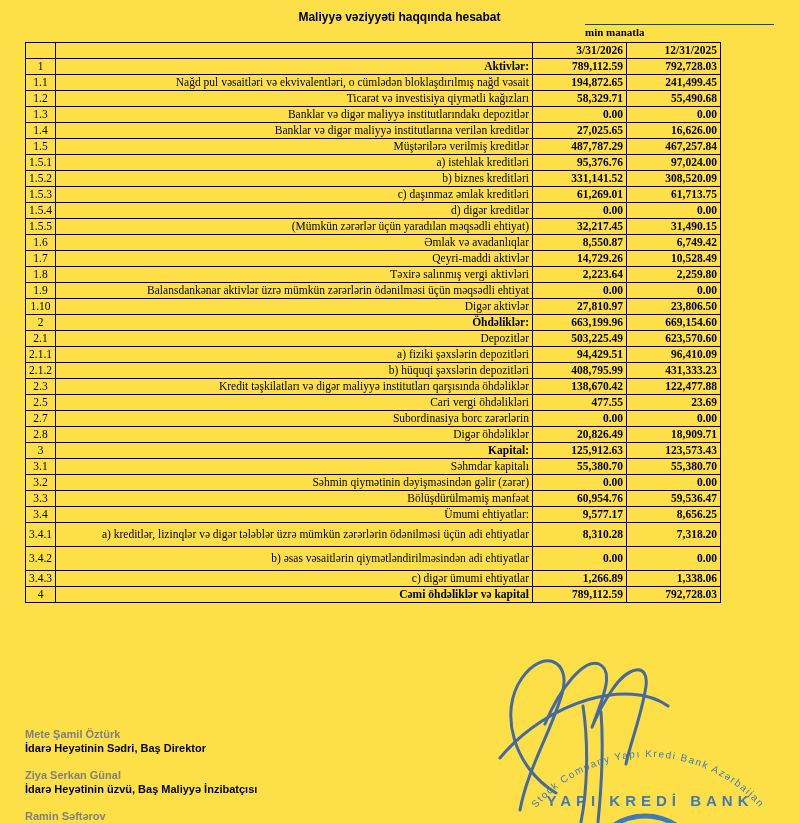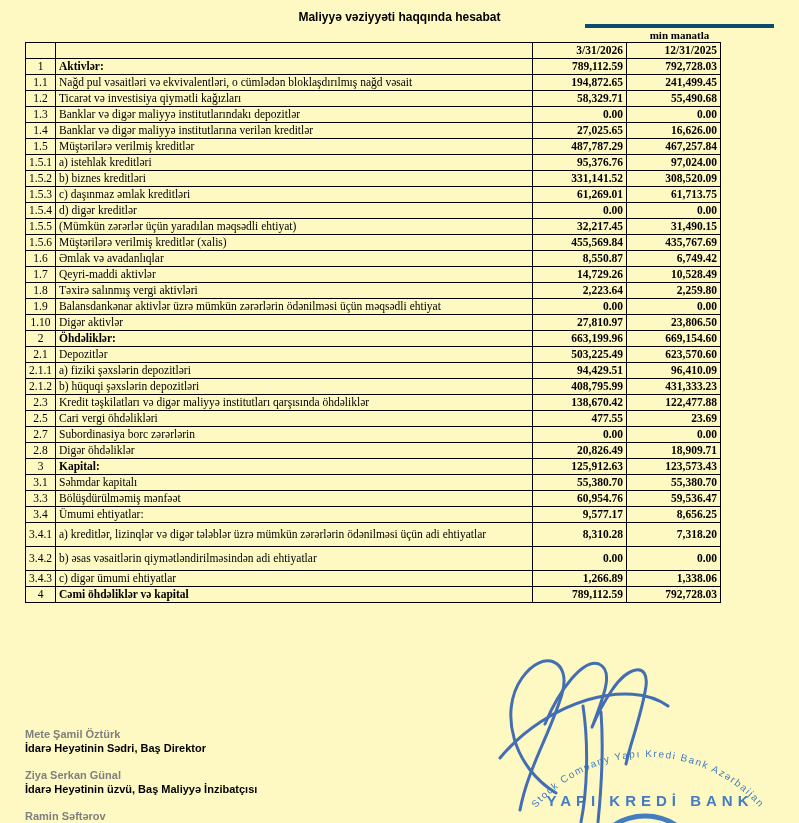--- a/index.html
+++ b/index.html
@@ -1,41 +1,41 @@
 <!DOCTYPE html>
 <html style="--stamp: #2f6fc1; --ink: #2456b0;"><head>
 <meta charset="utf-8">
 <style>
   * { margin:0; padding:0; box-sizing:border-box; }
   html,body { background:#ffffff; }
   .page {
-    position:relative; width:799px; height:823px; background:#fef9c3;
+    position:relative; width:799px; height:823px; background:#fde047;
     overflow:hidden; font-family:"Liberation Serif", serif; color:#000;
   }
   .doc-title {
     position:absolute; top:10px; left:0; width:100%; text-align:center;
     font-family:"Liberation Sans", sans-serif; font-weight:bold; font-size:12px;
   }
   .unit-label {
-    position:absolute; top:24px; right:25px; width:189px; text-align:center;
-    border-top:4px solid #0c4a6e; font-weight:bold; font-size:11px; padding-top:1px;
+    position:absolute; top:24px; right:25px; width:189px; text-align:left;
+    border-top:1px solid #0c4a6e; font-weight:bold; font-size:11px; padding-top:1px;
   }
   table.balance-table {
     position:absolute; top:42px; left:25px; width:696px;
     border-collapse:collapse; table-layout:fixed;
   }
   .balance-table th, .balance-table td {
     border:1px solid #000; font-size:11.5px; line-height:13px;
     padding:1px 3px; height:16px; overflow:hidden; white-space:nowrap;
   }
   .balance-table col.c-num { width:30px; }
   .balance-table col.c-val { width:94px; }
   .balance-table th { font-weight:bold; }
   td.cell-num { text-align:center; }
-  td.cell-label { text-align:left; }
+  td.cell-label { text-align:right; }
   td.cell-val, th.cell-val { text-align:right; font-weight:bold; }
   tr.section-row td.cell-label { font-weight:bold; }
   tr.tall-row td { height:24px; }
   .signatures {
     position:absolute; left:25px; top:727px;
     font-family:"Liberation Sans", sans-serif; font-size:11px; font-weight:bold;
   }
   .sig { margin-bottom:13px; }
   .sig-name { color:#7f7f7f; line-height:14px; }
   .sig-title { color:#000; line-height:14px; }
@@ -126,26 +126,20 @@
       <td class="cell-val">0.00</td>
       <td class="cell-val">0.00</td>
     </tr>
         <tr>
       <td class="cell-num">1.5.5</td>
       <td class="cell-label">(Mümkün zərərlər üçün yaradılan məqsədli ehtiyat)</td>
       <td class="cell-val">32,217.45</td>
       <td class="cell-val">31,490.15</td>
     </tr>
         <tr>
-      <td class="cell-num">1.5.6</td>
-      <td class="cell-label">Müştərilərə verilmiş kreditlər (xalis)</td>
-      <td class="cell-val">455,569.84</td>
-      <td class="cell-val">435,767.69</td>
-    </tr>
-        <tr>
       <td class="cell-num">1.6</td>
       <td class="cell-label">Əmlak və avadanlıqlar</td>
       <td class="cell-val">8,550.87</td>
       <td class="cell-val">6,749.42</td>
     </tr>
         <tr>
       <td class="cell-num">1.7</td>
       <td class="cell-label">Qeyri-maddi aktivlər</td>
       <td class="cell-val">14,729.26</td>
       <td class="cell-val">10,528.49</td>
@@ -220,20 +214,26 @@
       <td class="cell-num">3</td>
       <td class="cell-label">Kapital:</td>
       <td class="cell-val">125,912.63</td>
       <td class="cell-val">123,573.43</td>
     </tr>
         <tr>
       <td class="cell-num">3.1</td>
       <td class="cell-label">Səhmdar kapitalı</td>
       <td class="cell-val">55,380.70</td>
       <td class="cell-val">55,380.70</td>
+    </tr>
+        <tr>
+      <td class="cell-num">3.2</td>
+      <td class="cell-label">Səhmin qiymətinin dəyişməsindən gəlir (zərər)</td>
+      <td class="cell-val">0.00</td>
+      <td class="cell-val">0.00</td>
     </tr>
         <tr>
       <td class="cell-num">3.3</td>
       <td class="cell-label">Bölüşdürülməmiş mənfəət</td>
       <td class="cell-val">60,954.76</td>
       <td class="cell-val">59,536.47</td>
     </tr>
         <tr>
       <td class="cell-num">3.4</td>
       <td class="cell-label">Ümumi ehtiyatlar:</td>

